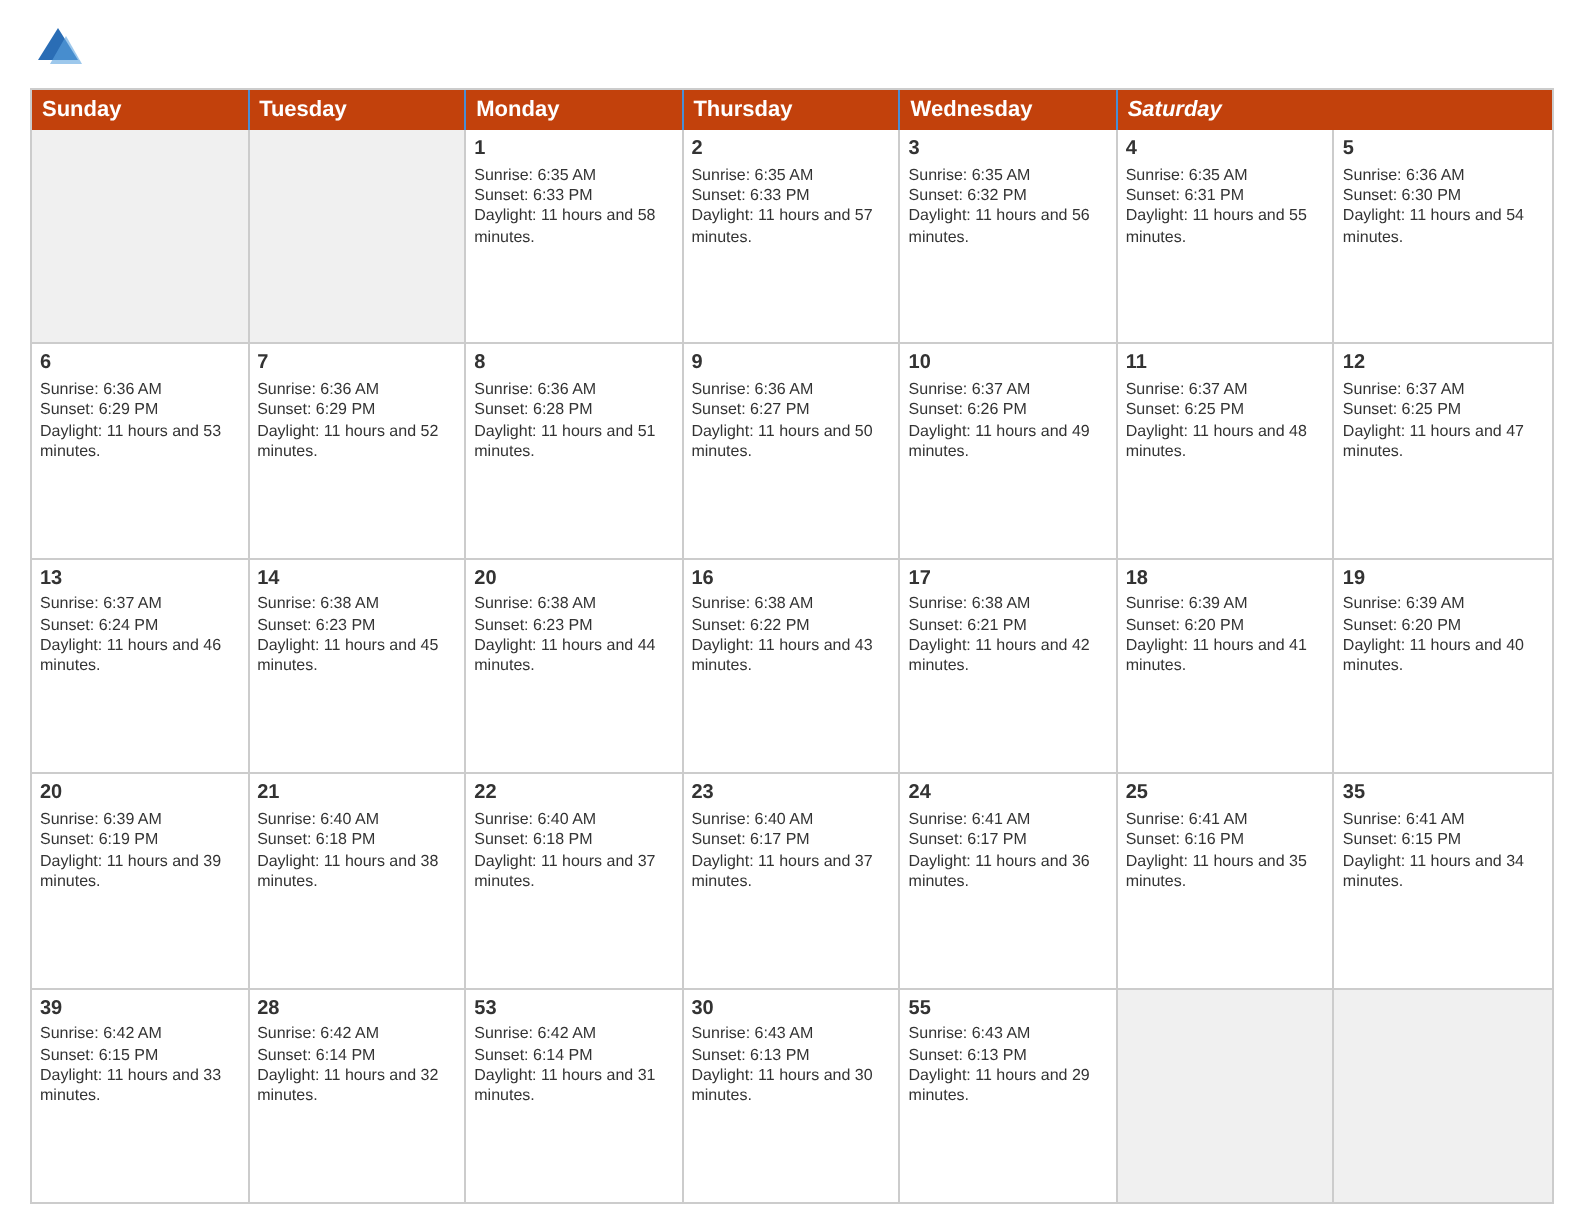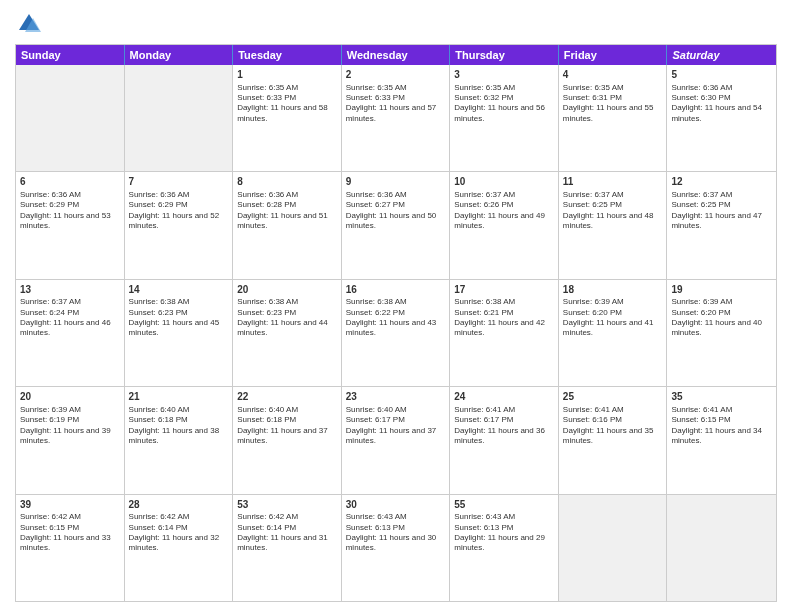--- a/index.html
+++ b/index.html
@@ -62,21 +62,21 @@
     }
     .calendar {
       flex: 1;
       display: flex;
       flex-direction: column;
       border: 1px solid #ccc;
     }
     .cal-header {
       display: grid;
       grid-template-columns: repeat(7, 1fr);
-      background: #6d28d9;
+      background: #c2410c;
     }
     .cal-header-cell {
       color: #fff;
       font-size: 11px;
       font-weight: bold;
       padding: 4px 5px;
       text-align: left;
       border-right: 1px solid #4a8dd5;
     }
     .cal-header-cell:last-child { border-right: none; font-style: italic; }
@@ -133,25 +133,24 @@
     </div>
     <div class="title-section">
       <div class="month-title"></div>
       <div class="subtitle"></div>
     </div>
   </div>
 
   <div class="calendar">
     <div class="cal-header">
     <div class="cal-header-cell">Sunday</div>
+        <div class="cal-header-cell">Tuesday</div>
         <div class="cal-header-cell">Monday</div>
-        <div class="cal-header-cell">Tuesday</div>
+        <div class="cal-header-cell">Thursday</div>
         <div class="cal-header-cell">Wednesday</div>
-        <div class="cal-header-cell">Thursday</div>
-        <div class="cal-header-cell">Friday</div>
         <div class="cal-header-cell">Saturday</div>
       </div>
     <div class="cal-body">
     <div class="cal-row">
           <div class="cal-cell empty shaded"></div>
           <div class="cal-cell empty shaded"></div>
           <div class="cal-cell">
             <span class="day-num">1</span>
             <div class="cell-info">Sunrise: 6:35 AM<br>Sunset: 6:33 PM<br>Daylight: 11 hours and 58 minutes.</div>
           </div>

